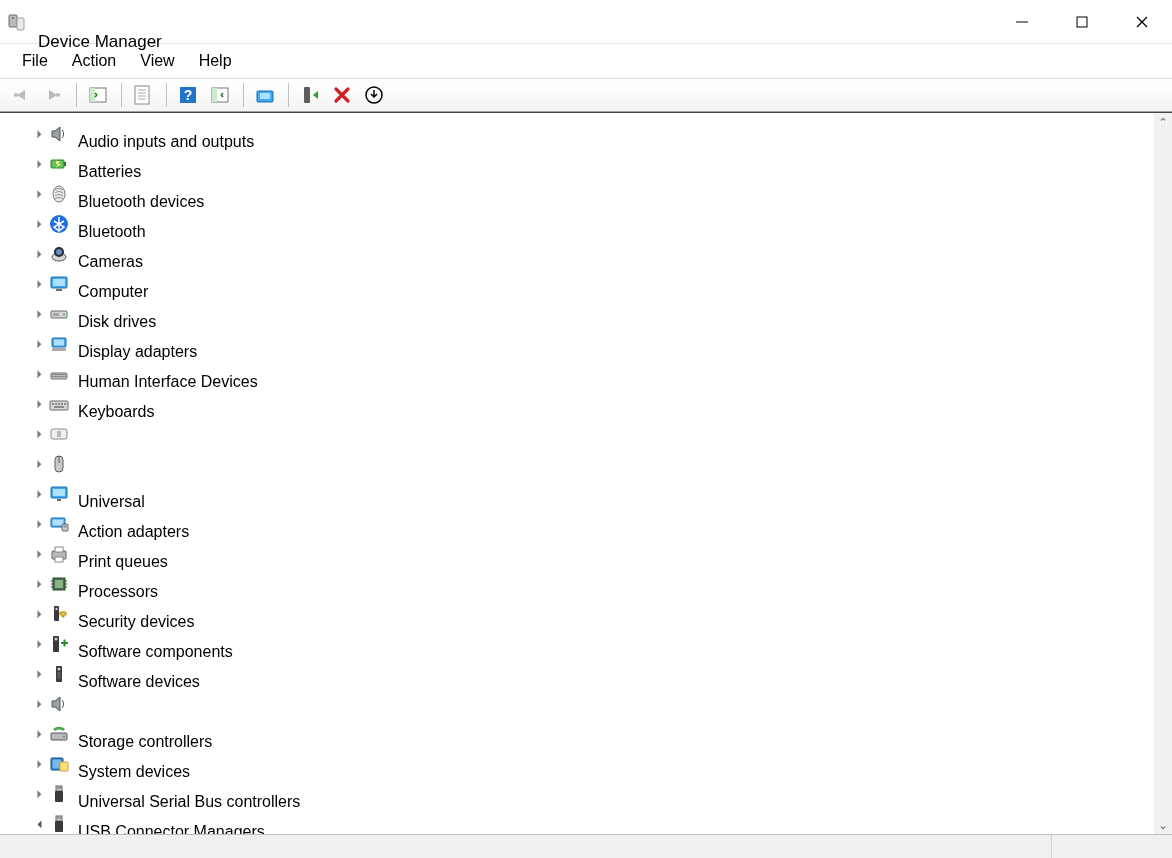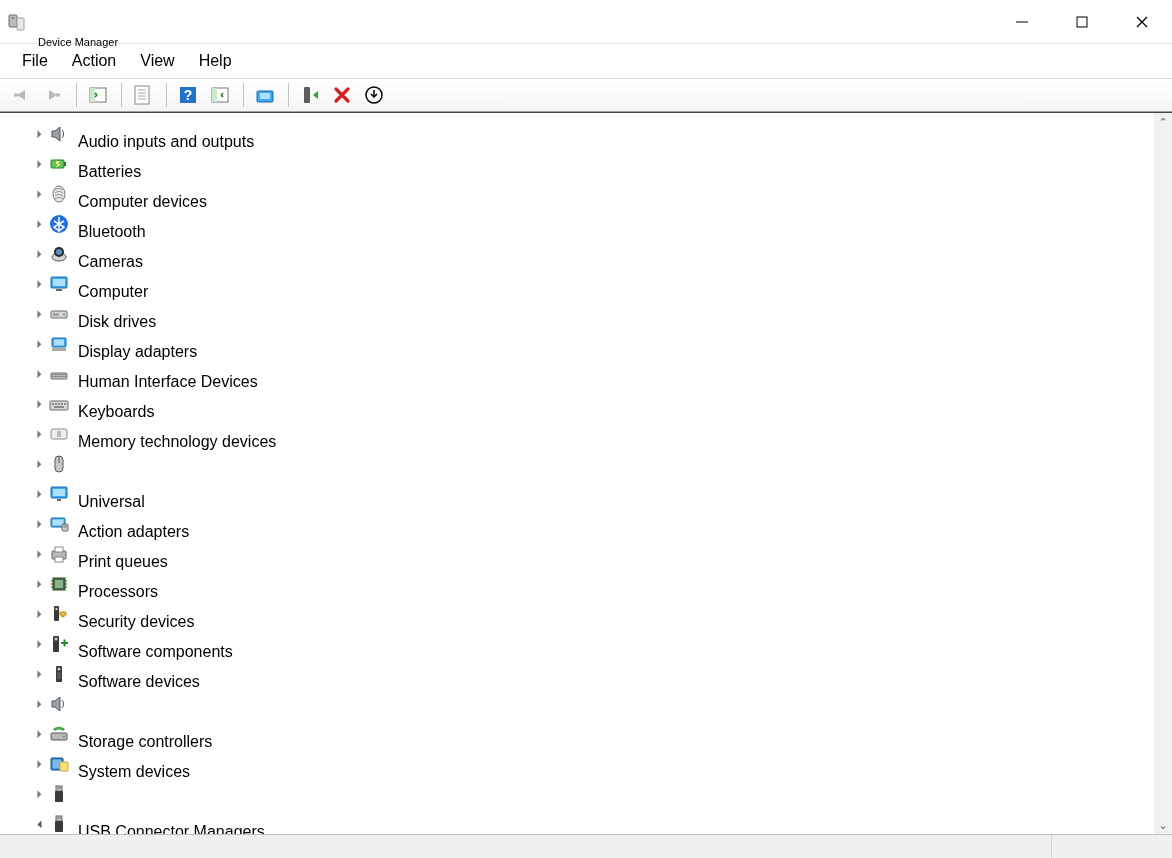--- a/index.html
+++ b/index.html
@@ -2,21 +2,21 @@
 <html><head>
   <meta charset="utf-8">
   <style>
     * { margin: 0; padding: 0; box-sizing: border-box; font-family: "Segoe UI", Tahoma, sans-serif; }
     body { width: 1172px; height: 858px; background: #fff; overflow: hidden; }
 
     
     .title-bar { height: 44px; display: flex; align-items: center; padding-left: 6px; background: #fff; border-bottom: 1px solid #e6e6e6; }
     .title-bar .app-icon { width: 20px; height: 20px; margin-right: 12px; display: flex; align-items: center; justify-content: center; }
     .title-bar .app-icon svg { width: 20px; height: 20px; }
-    .title-bar .title { font-size: 11px; color: #000; margin-top: 40px; }
+    .title-bar .title { font-size: 17px; color: #000; margin-top: 40px; }
     .title-bar .win-controls { margin-left: auto; display: flex; }
     .title-bar .win-controls .btn { width: 60px; height: 44px; display: flex; align-items: center; justify-content: center; cursor: default; }
     .title-bar .win-controls svg { width: 14px; height: 14px; }
 
     
     .menu-bar { height: 34px; display: flex; align-items: center; padding-left: 10px; font-size: 16px; color: #000; }
     .menu-bar .menu-item { padding: 5px 12px; cursor: default; }
 
     
     .toolbar { height: 34px; border-top: 1px solid #dbdbdb; border-bottom: 1px solid #a0a0a0; background: linear-gradient(#fff,#f4f4f4); display: flex; align-items: center; padding-left: 6px; }
@@ -178,21 +178,21 @@
         <span class="label">Batteries</span>
       </div>
       <div class="node">
         <span class="chev" style="font-size: 11px;">⏵</span>
         <span class="icon">
           <svg viewBox="0 0 20 20">
             <ellipse cx="10" cy="10" rx="6" ry="8" fill="#e8e8e8" stroke="#7a7a7a"></ellipse>
             <path d="M6 6c3-2 5-2 8 0M6 9c3-2 5-2 8 0M6 12c3-2 5-2 8 0M6 15c3-2 5-2 8 0" stroke="#7a7a7a" fill="none" stroke-width="0.8"></path>
           </svg>
         </span>
-        <span class="label">Computer devices</span>
+        <span class="label">Bluetooth devices</span>
       </div>
       <div class="node">
         <span class="chev" style="font-size: 11px;">⏵</span>
         <span class="icon">
           <svg viewBox="0 0 20 20">
             <circle cx="10" cy="10" r="9" fill="#1f6fe0"></circle>
             <path d="M10 3v14l5-4-10-6m10 0l-10 6 5 4" fill="none" stroke="#fff" stroke-width="1.5"></path>
           </svg>
         </span>
         <span class="label">Bluetooth</span>
@@ -270,21 +270,20 @@
         <span class="label">Keyboards</span>
       </div>
       <div class="node">
         <span class="chev" style="font-size: 11px;">⏵</span>
         <span class="icon">
           <svg viewBox="0 0 20 20">
             <rect x="2" y="5" width="16" height="10" rx="2" fill="#f0f0f0" stroke="#8a8a8a"></rect>
             <rect x="8" y="7" width="4" height="6" fill="#bcbcbc"></rect>
           </svg>
         </span>
-        <span class="label">Memory technology devices</span>
       </div>
       <div class="node">
         <span class="chev" style="font-size: 11px;">⏵</span>
         <span class="icon">
           <svg viewBox="0 0 20 20">
             <rect x="6" y="2" width="8" height="16" rx="4" fill="#c8c8c8" stroke="#5a5a5a"></rect>
             <line x1="10" y1="2" x2="10" y2="9" stroke="#5a5a5a"></line>
           </svg>
         </span>
       </div>
@@ -408,20 +407,21 @@
       <div class="node">
         <span class="chev" style="font-size: 11px;">⏵</span>
         <span class="icon">
           <svg viewBox="0 0 20 20">
             <rect x="7" y="2" width="6" height="5" fill="#cfcfcf" stroke="#606060"></rect>
             <rect x="6" y="7" width="8" height="11" rx="1" fill="#3a3a3a"></rect>
             <rect x="8.5" y="3" width="1" height="2" fill="#606060"></rect>
             <rect x="10.5" y="3" width="1" height="2" fill="#606060"></rect>
           </svg>
         </span>
+        <span class="label">Universal Serial Bus controllers</span>
       </div>
       <div class="node">
         <span class="chev open" style="font-size: 11px;">⏷</span>
         <span class="icon">
           <svg viewBox="0 0 20 20">
             <rect x="7" y="2" width="6" height="5" fill="#cfcfcf" stroke="#606060"></rect>
             <rect x="6" y="7" width="8" height="11" rx="1" fill="#3a3a3a"></rect>
             <rect x="8.5" y="3" width="1" height="2" fill="#606060"></rect>
             <rect x="10.5" y="3" width="1" height="2" fill="#606060"></rect>
           </svg>

